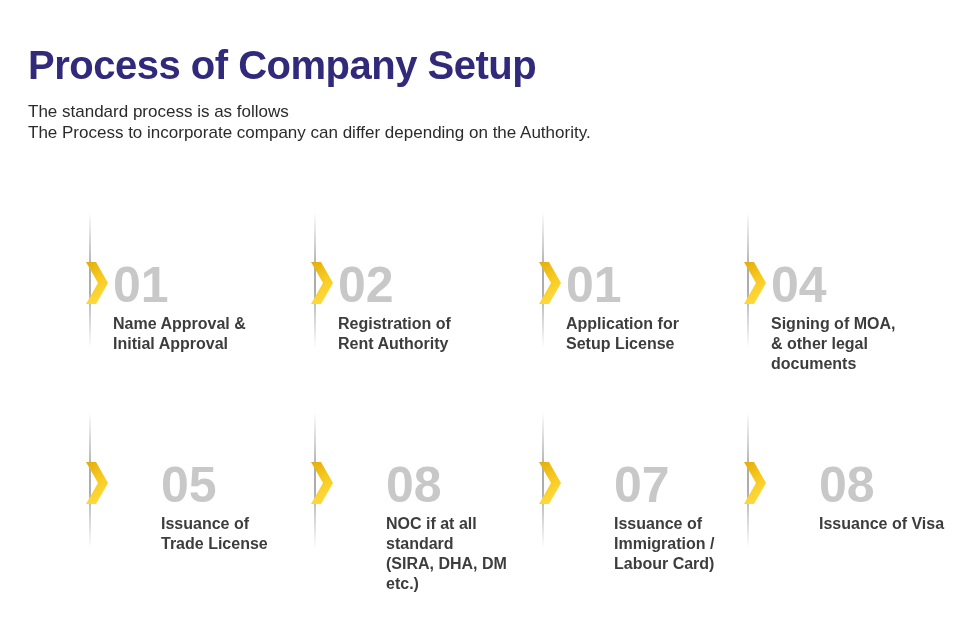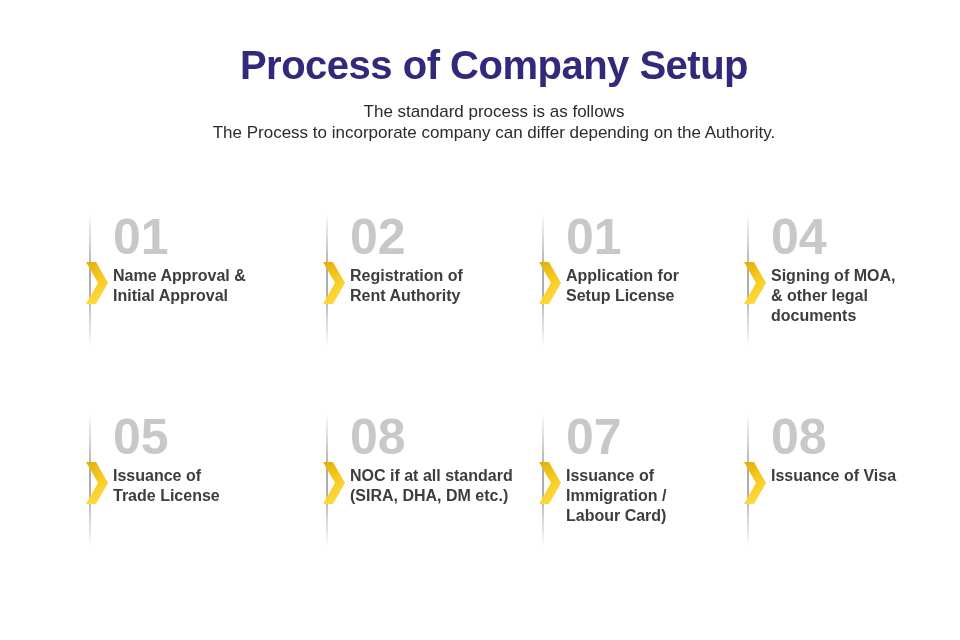--- a/index.html
+++ b/index.html
@@ -17,21 +17,21 @@
     width:960px;
     height:640px;
     background:#ffffff;
     overflow:hidden;
   }
   .header{
     position:absolute;
     left:28px;
     right:0;
     top:42px;
-    text-align:center;
+    text-align:left;
   }
   .title{
     font-size:40px;
     font-weight:700;
     letter-spacing:-0.5px;
     line-height:46px;
     color:var(--title-color);
   }
   .subtitle{
     margin-top:13px;
@@ -58,38 +58,39 @@
   }
   .step-chevron{
     position:absolute;
     left:-3px;
     top:50px;
     width:22px;
     height:42px;
   }
   .step-content{
     margin-left:24px;
+    margin-top:48px;
   }
   .step-number{
     font-size:50px;
     line-height:50px;
     font-weight:700;
     color:var(--number-color);
   }
   .step-label{
     margin-top:4px;
     font-size:16px;
     line-height:20px;
     color:var(--text-color);
     white-space:pre-line;
     font-weight:bold;
   }
   
-  .c1{left:89px;}  .c2{left:326px;} .c3{left:542px;} .c4{left:747px;}
-  .r1{top:212px;}  .r2{top:412px;}
+  .c1{left:89px;}  .c2{left:314px;} .c3{left:542px;} .c4{left:747px;}
+  .r1{top:212px;}  .r2{top:412px;padding-left:48px;}
   .svg-defs{position:absolute;width:0;height:0;overflow:hidden;}
 </style>
 </head>
 <body>
 
 <div class="page">
 
   <svg class="svg-defs" aria-hidden="true">
     <defs>
       <linearGradient id="chevGrad" x1="0" y1="0" x2="0.35" y2="1">

